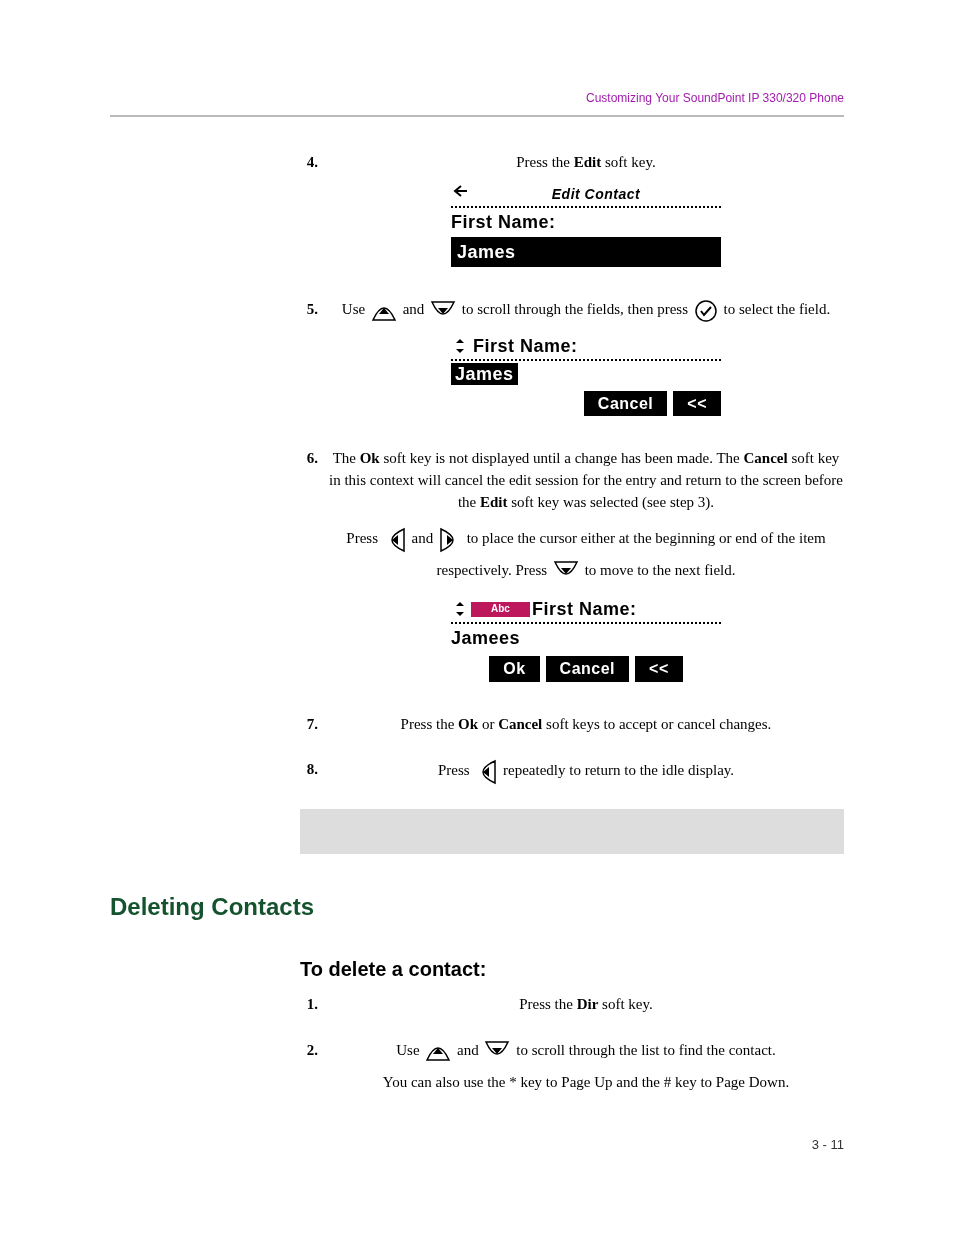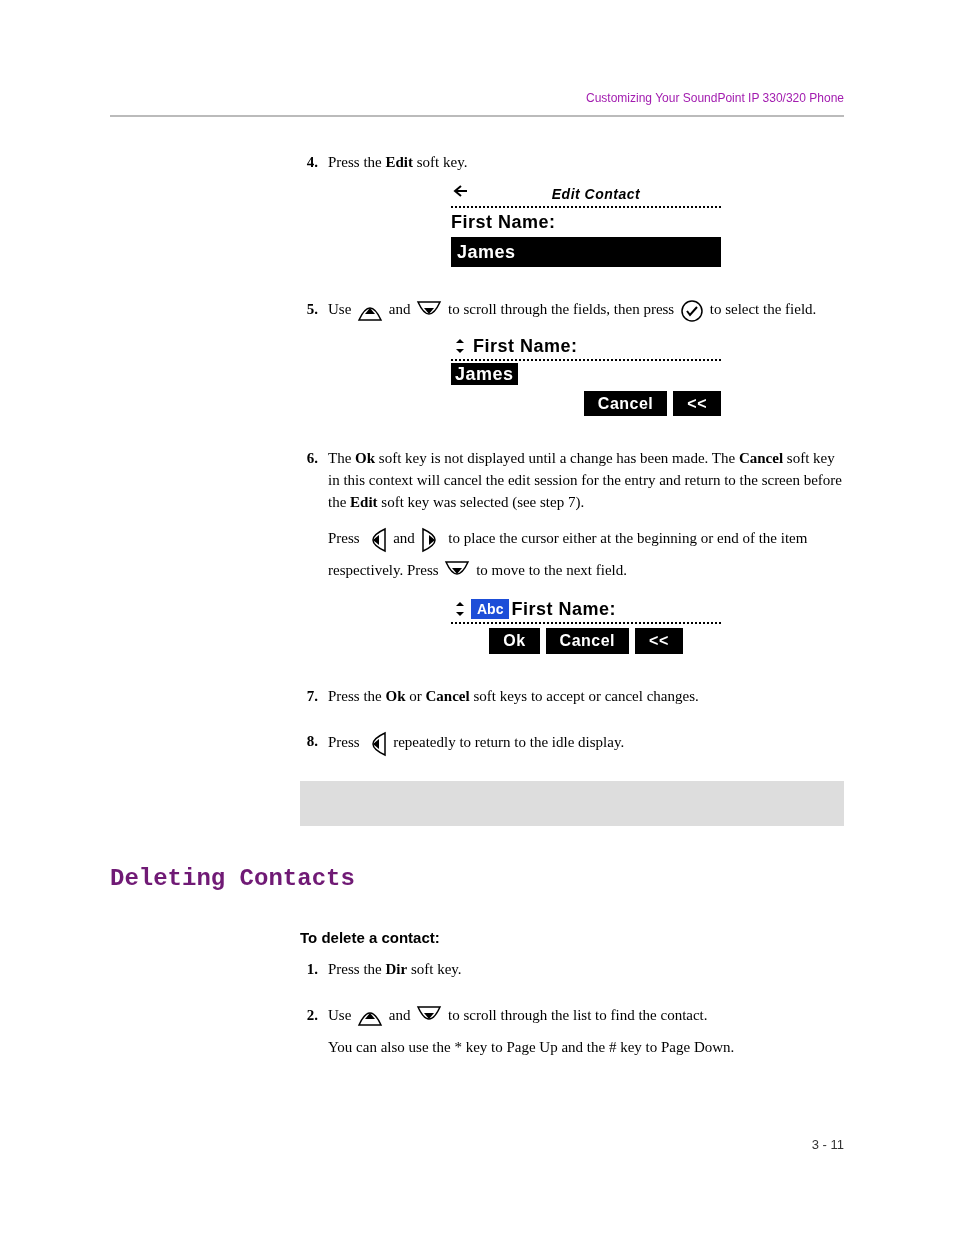--- a/index.html
+++ b/index.html
@@ -33,21 +33,21 @@
   .step-num {
     width: 28px;
     flex-shrink: 0;
     text-align: right;
     font-weight: bold;
     padding-right: 10px;
   }
   .step-body {
     flex: 1;
   }
-  .step-body p { margin-bottom: 10px; }
+  .step-body p { margin-bottom: 10px; text-align: center; }
   .inline-icon {
     display: inline-block;
     vertical-align: middle;
     margin: 0 2px;
   }
   .lcd {
     margin: 10px auto 18px auto;
     font-family: "Arial Narrow", Arial, sans-serif;
     font-weight: bold;
     letter-spacing: 0.5px;
@@ -95,33 +95,33 @@
     gap:4px;
   }
   .lcd3 .top-row {
     display:flex;
     align-items:center;
     border-bottom: 2px dotted #000;
     font-size: 18px;
     gap:2px;
   }
   .abc-badge {
-    background:#1d4ed8; color:#fff; font-size:14px; padding:0 6px; letter-spacing:0;
+    background:#be185d; color:#fff; font-size:10px; padding:0 20px; letter-spacing:0;
   }
   .section-heading {
-    font-family: Liberation Mono, monospace;
-    color: #701a75;
+    font-family: Liberation Sans, sans-serif;
+    color: #14532d;
     font-size: 24px;
     font-weight: bold;
     margin: 36px 0 30px 0;
   }
   .sub-heading {
     font-family: "Gill Sans", "Segoe UI", Arial, sans-serif;
     font-weight: bold;
-    font-size: 15px;
+    font-size: 20px;
     margin-bottom: 10px;
   }
   .grey-band {
     background: #ddd;
     height: 45px;
     margin: 14px 0 18px 0;
   }
   .page-num {
     position: absolute;
     bottom: 80px;
@@ -200,21 +200,21 @@
           <div class="lcd-softkey">&lt;&lt;</div>
         </div>
       </div>
     </div>
   </div>
 
   <div class="step">
     <div class="step-num">6.</div>
     <div class="step-body">
       <p>
-        <span>The </span><b>Ok</b><span> soft key is not displayed until a change has been made. The </span><b>Cancel</b><span> soft key in this context will cancel the edit session for the entry and return to the screen before the </span><b>Edit</b><span> soft key was selected (see step 7).</span>
+        <span>The </span><b>Ok</b><span> soft key is not displayed until a change has been made. The </span><b>Cancel</b><span> soft key in this context will cancel the edit session for the entry and return to the screen before the </span><b>Edit</b><span> soft key was selected (see step 3).</span>
       </p>
       <p style="line-height:2.1;">
         <span>Press </span>
         <svg class="inline-icon" width="22" height="26" viewBox="0 0 22 26">
             <path d="M20 2 Q-4 13 20 24 Z" fill="none" stroke="#000" stroke-width="1.5"></path>
             <path d="M14 8 L8 13 L14 18 Z" fill="#000"></path>
           </svg>
         <span> and </span>
         <svg class="inline-icon" width="22" height="26" viewBox="0 0 22 26">
             <path d="M2 2 Q26 13 2 24 Z" fill="none" stroke="#000" stroke-width="1.5"></path>
@@ -229,20 +229,21 @@
       </p>
 
       <div class="lcd lcd3">
         <div class="top-row">
           <svg class="inline-icon" width="14" height="16" viewBox="0 0 14 16">
               <path d="M7 1 L3 5 H11 Z M7 15 L3 11 H11 Z" fill="#000"></path>
             </svg>
           <span class="abc-badge">Abc</span>
           <span>First Name:</span>
         </div>
+        <div class="lcd-label">Jamees</div>
         <div class="lcd-softkeys" style="justify-content:center;">
           <div class="lcd-softkey">Ok</div>
           <div class="lcd-softkey">Cancel</div>
           <div class="lcd-softkey">&lt;&lt;</div>
         </div>
       </div>
     </div>
   </div>
 
   <div class="step">

